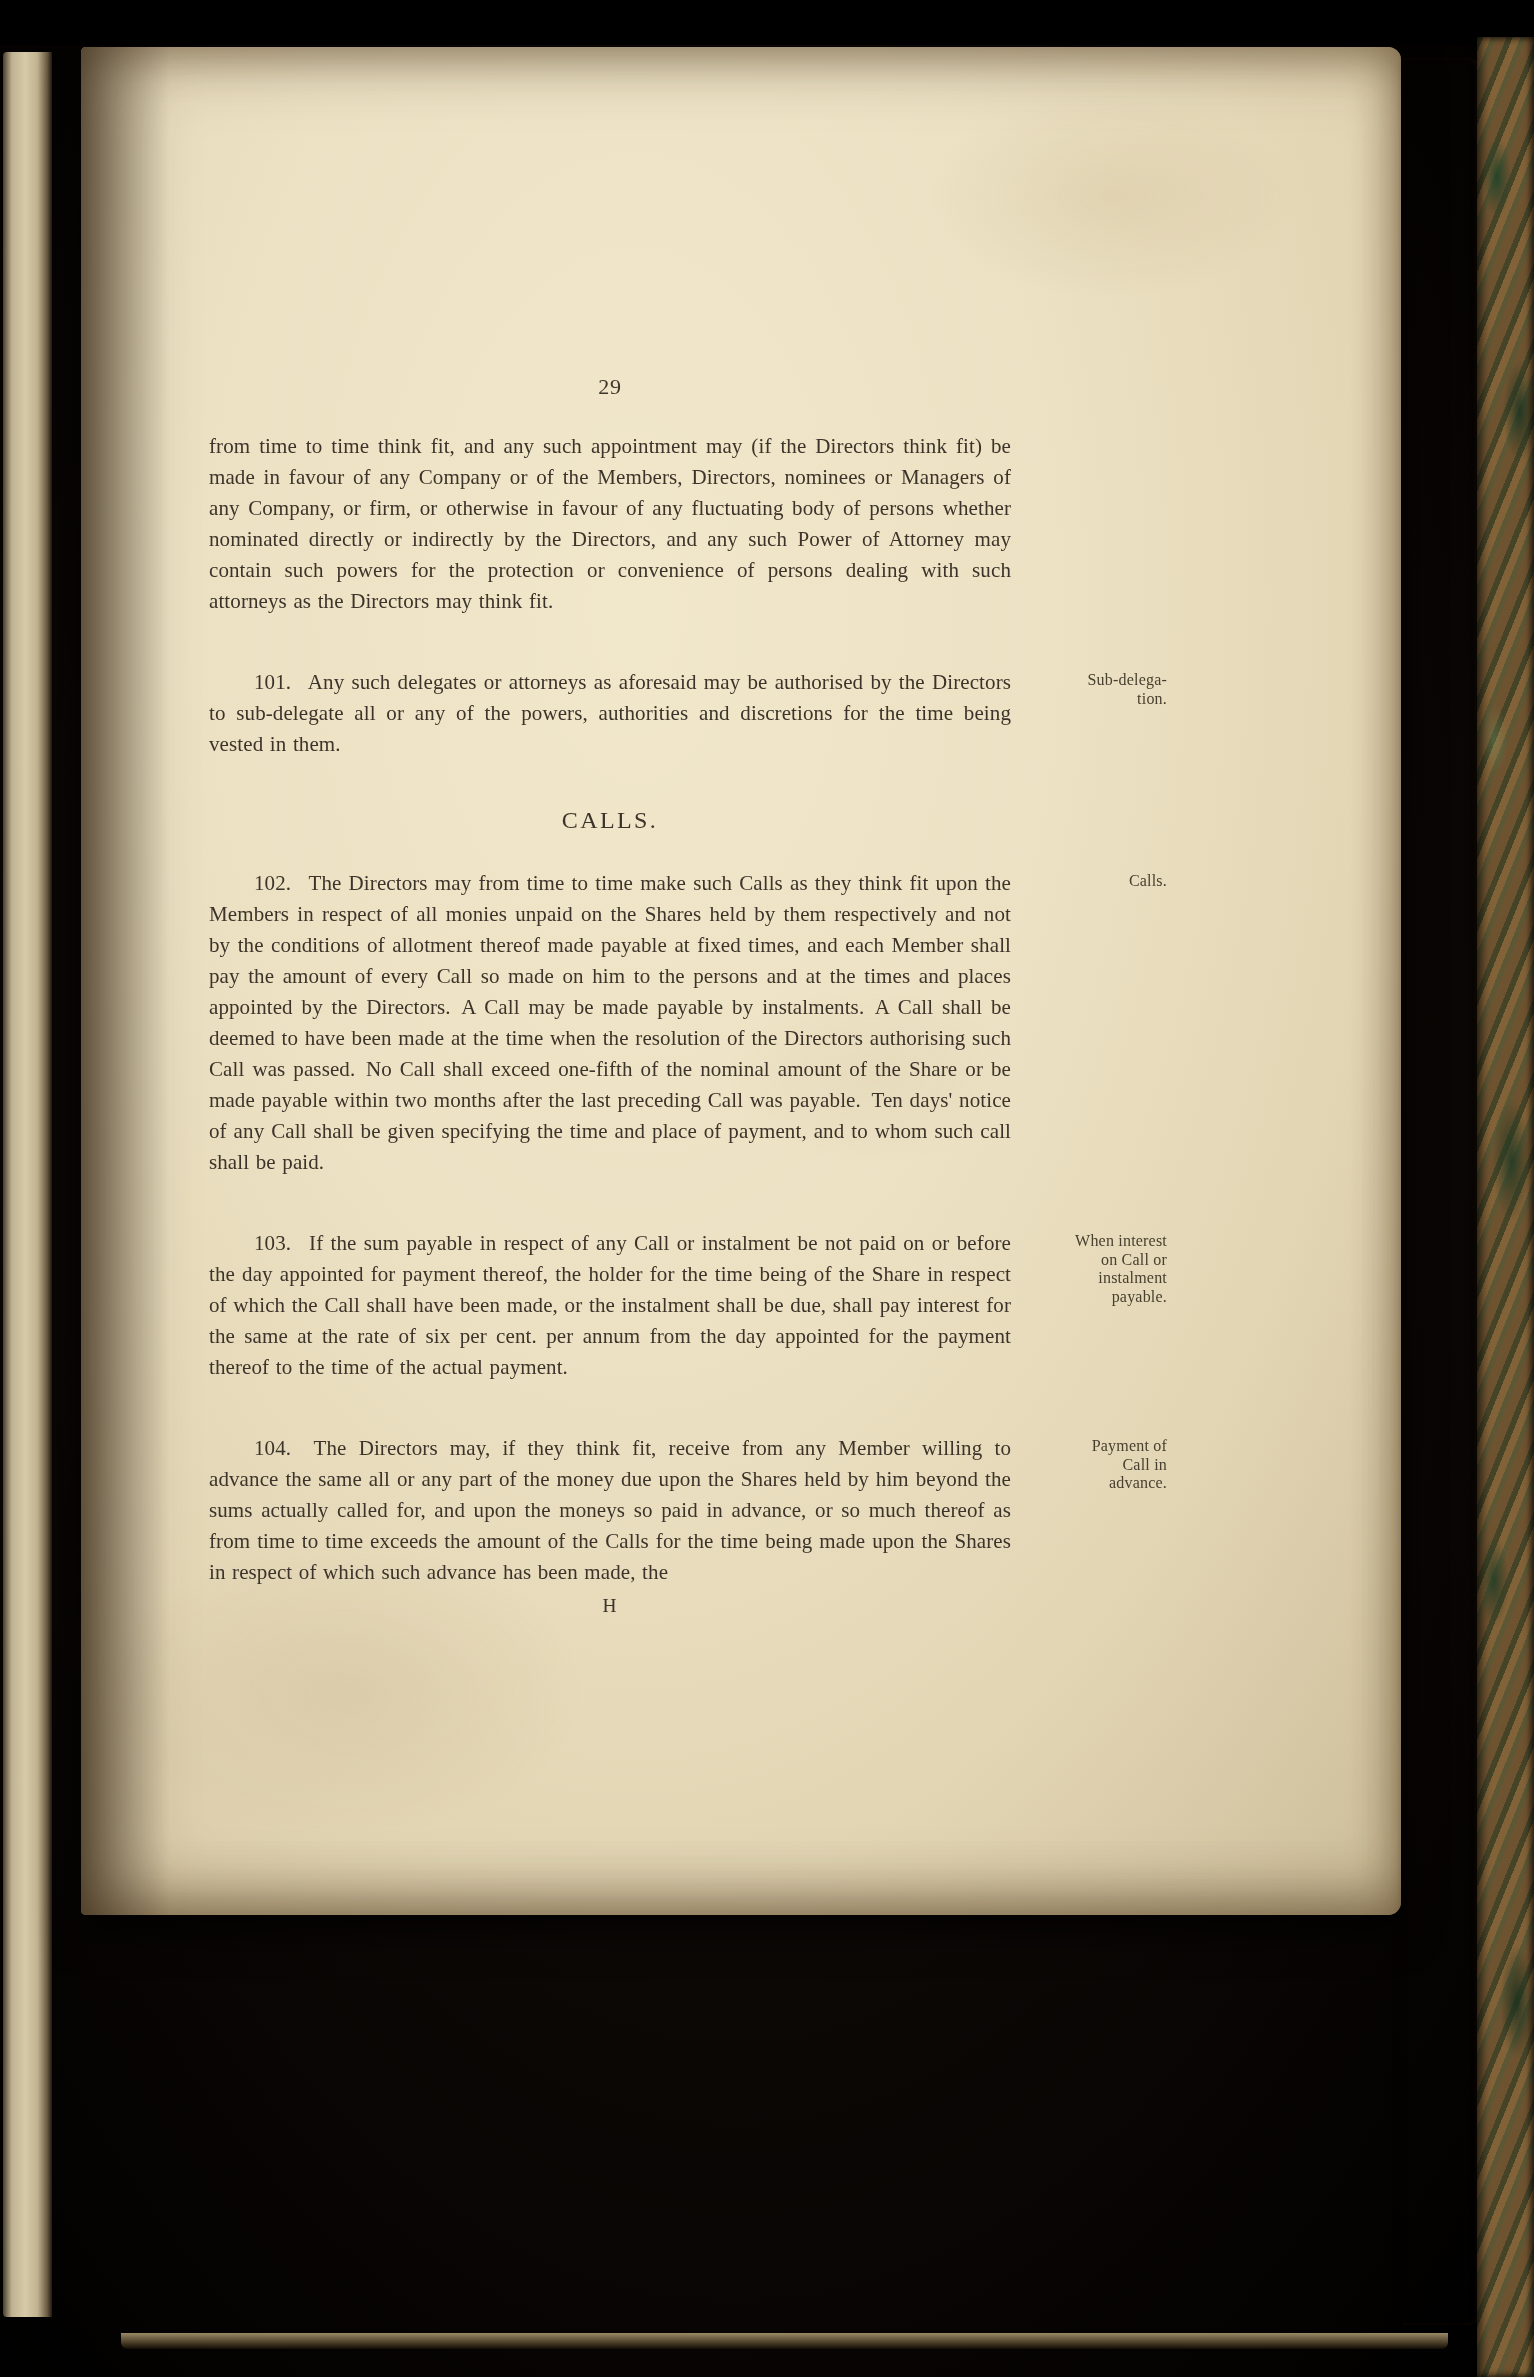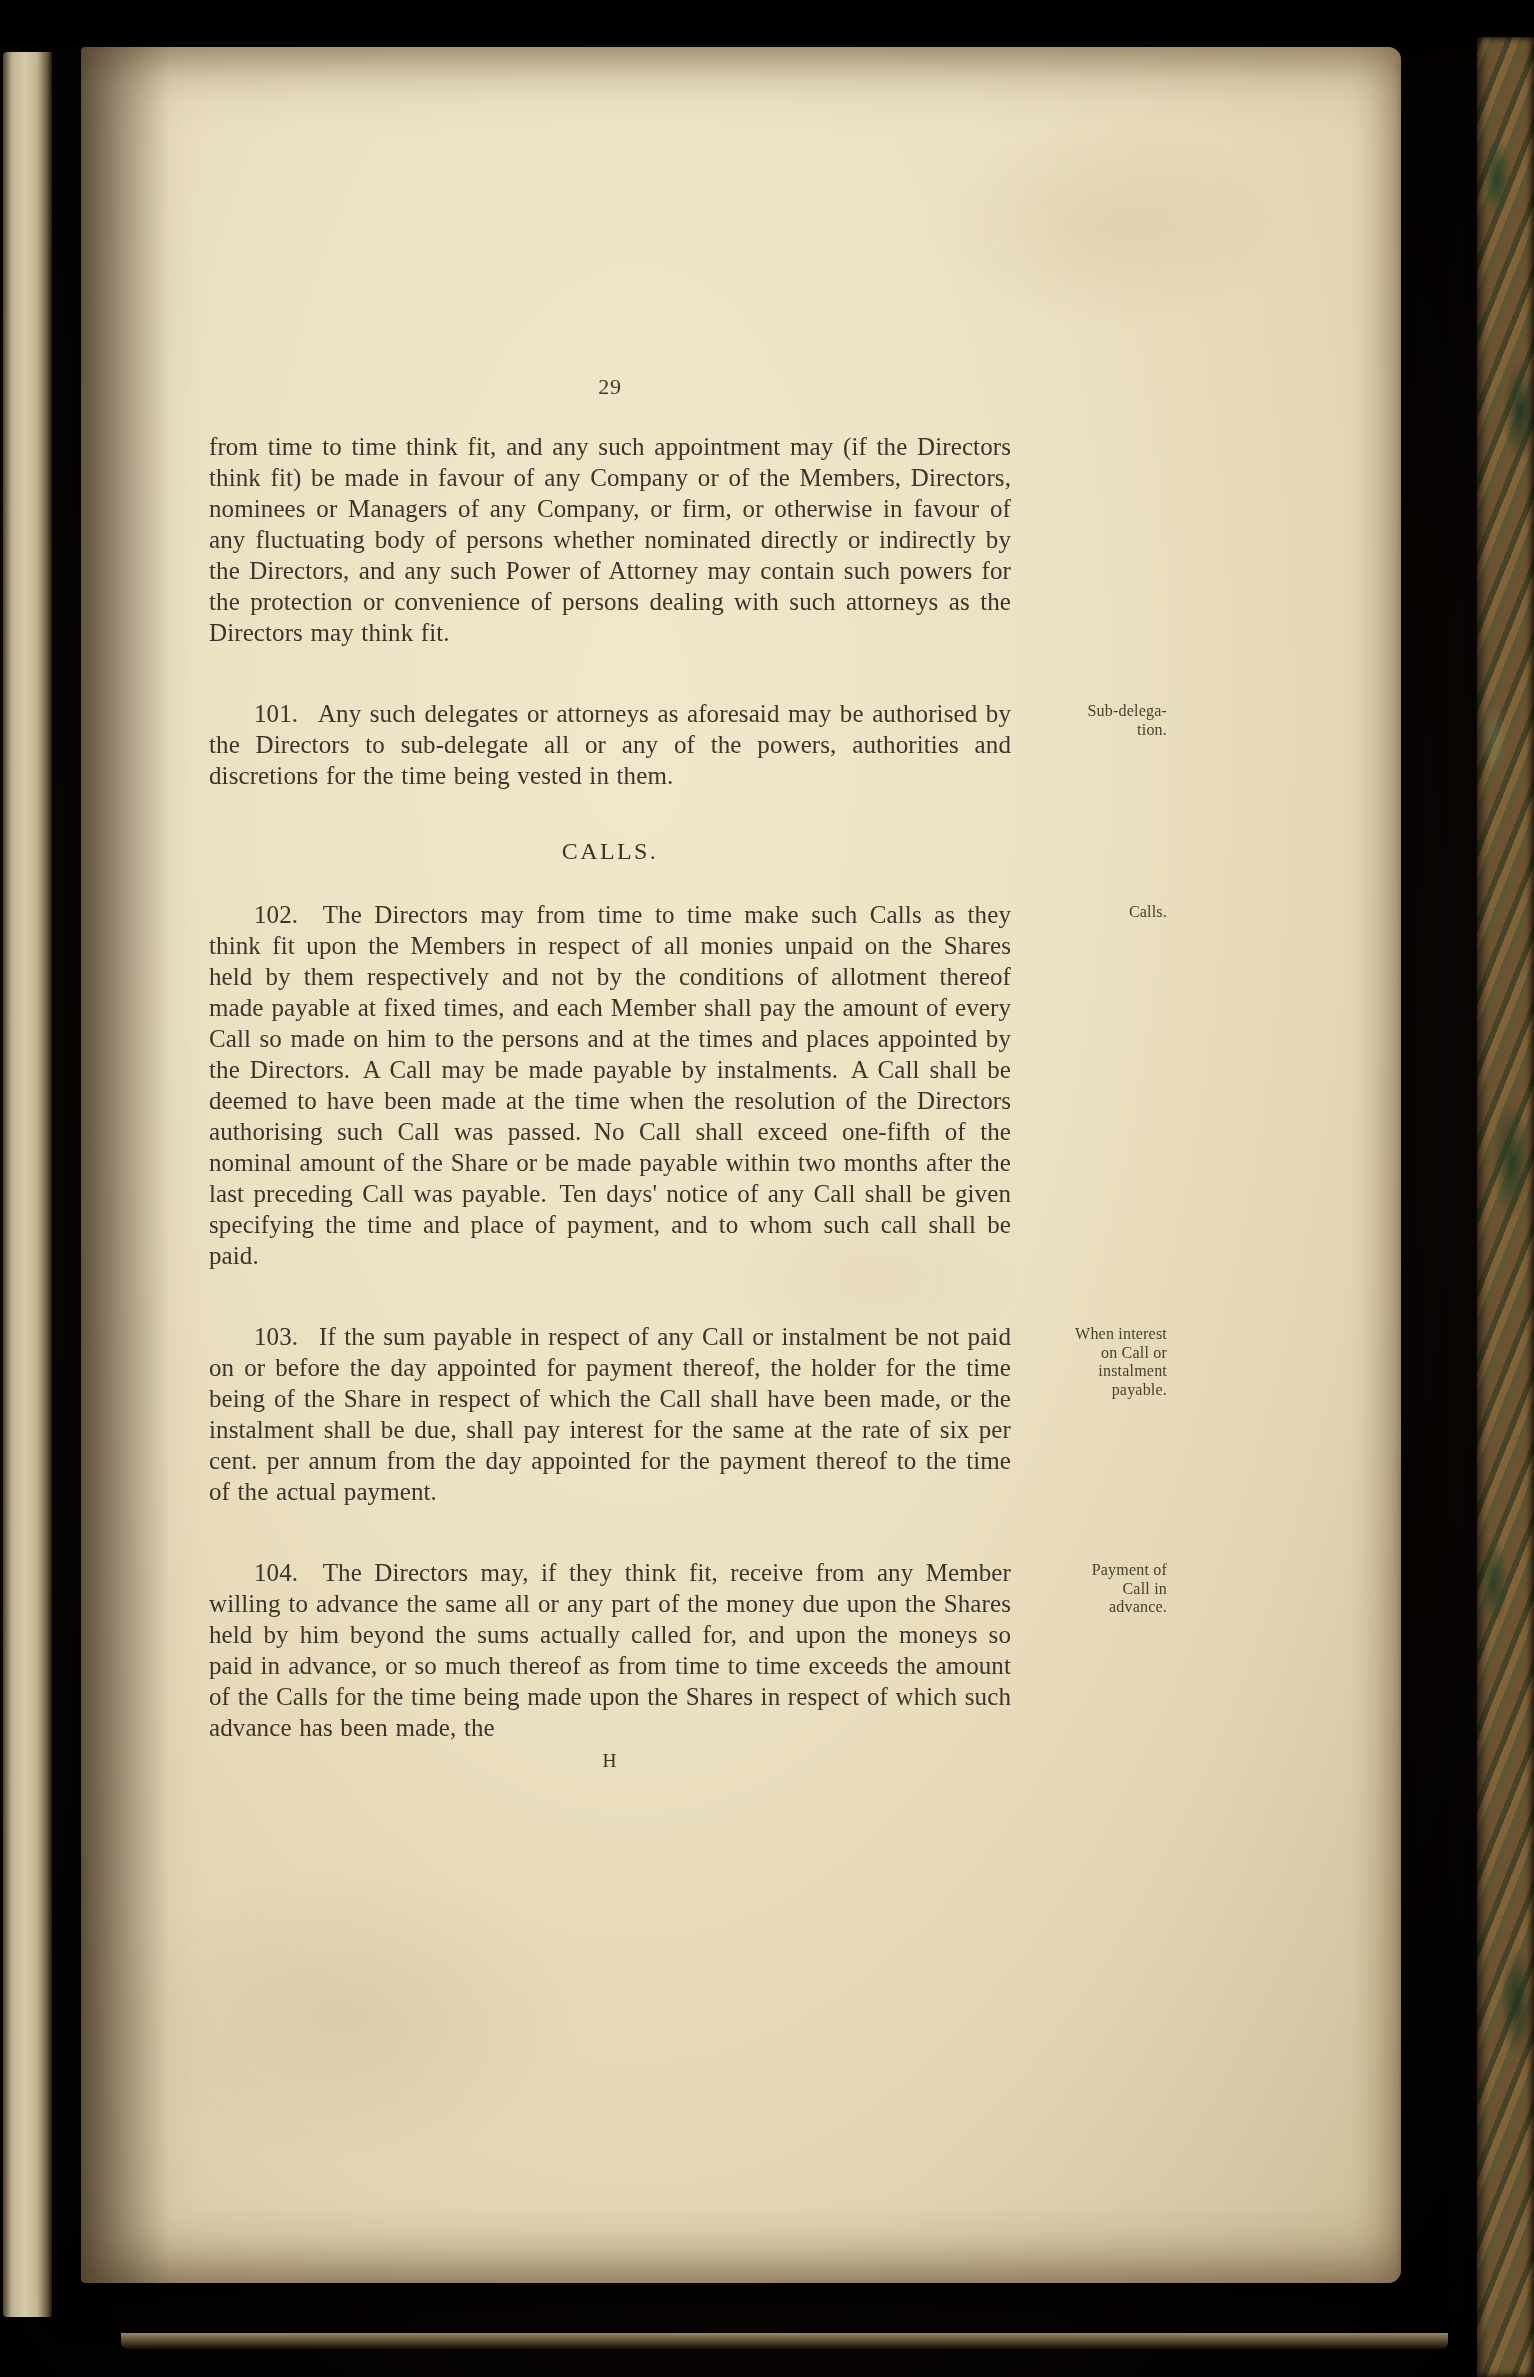--- a/index.html
+++ b/index.html
@@ -23,21 +23,21 @@
     background: linear-gradient(to right,
       #4a3f2e 0%, #bfb292 18%, #d6caa9 45%, #c2b априори
       );
     background: linear-gradient(to right,
       #4a3f2e 0%, #bfb292 18%, #d6caa9 45%, #c2b491 70%, #6b5c43 90%, #201910 100%);
     border-radius: 4px 0 0 4px;
   }
 
   
   .page {
-    position:absolute; left:81px; top:47px; width:1320px; height:2236px;
+    position:absolute; left:81px; top:47px; width:1320px; height:1868px;
     background: radial-gradient(ellipse at 42% 30%,
       #f1e7ca 0%, #ece1c3 40%, #e2d5b4 70%, #cfc09c 96%);
     border-radius: 4.9px 13px 13px 4.9px;
     box-shadow:
       inset 36px 0 77px rgba(56,38,18,.38),
       inset -11.3px 0 34px rgba(120,95,55,.28),
       inset 0 16px 39px rgba(95,72,40,.24),
       inset 0 -22.7px 49px rgba(90,68,38,.32),
       0 16px 40px rgba(0,0,0,.75);
   }
@@ -96,21 +96,21 @@
   
   .text-block {
     position:absolute; left:128px; top:327px; width:802px;
     color:#3c342a;
   }
   .page-number {
     text-align:center; font-size:22px; letter-spacing:0.8px;
     margin-bottom:31px; color:#3e362a;
   }
   .para {
-    font-size:25px; line-height:31px; text-align:justify;
+    font-size:21px; line-height:31px; text-align:justify;
     letter-spacing:0.1px; word-spacing:1.2px;
   }
   .section { position:relative; margin-top:50px; width:100%; }
   .section .para { text-indent:45px; }
   .heading {
     margin:47px 0 34px; text-align:center;
     font-size:24px; font-weight:normal; letter-spacing:2.4px; color:#3c342a;
   }
   .sidenote {
     position:absolute; left:820px; top:4px; width:138px;

